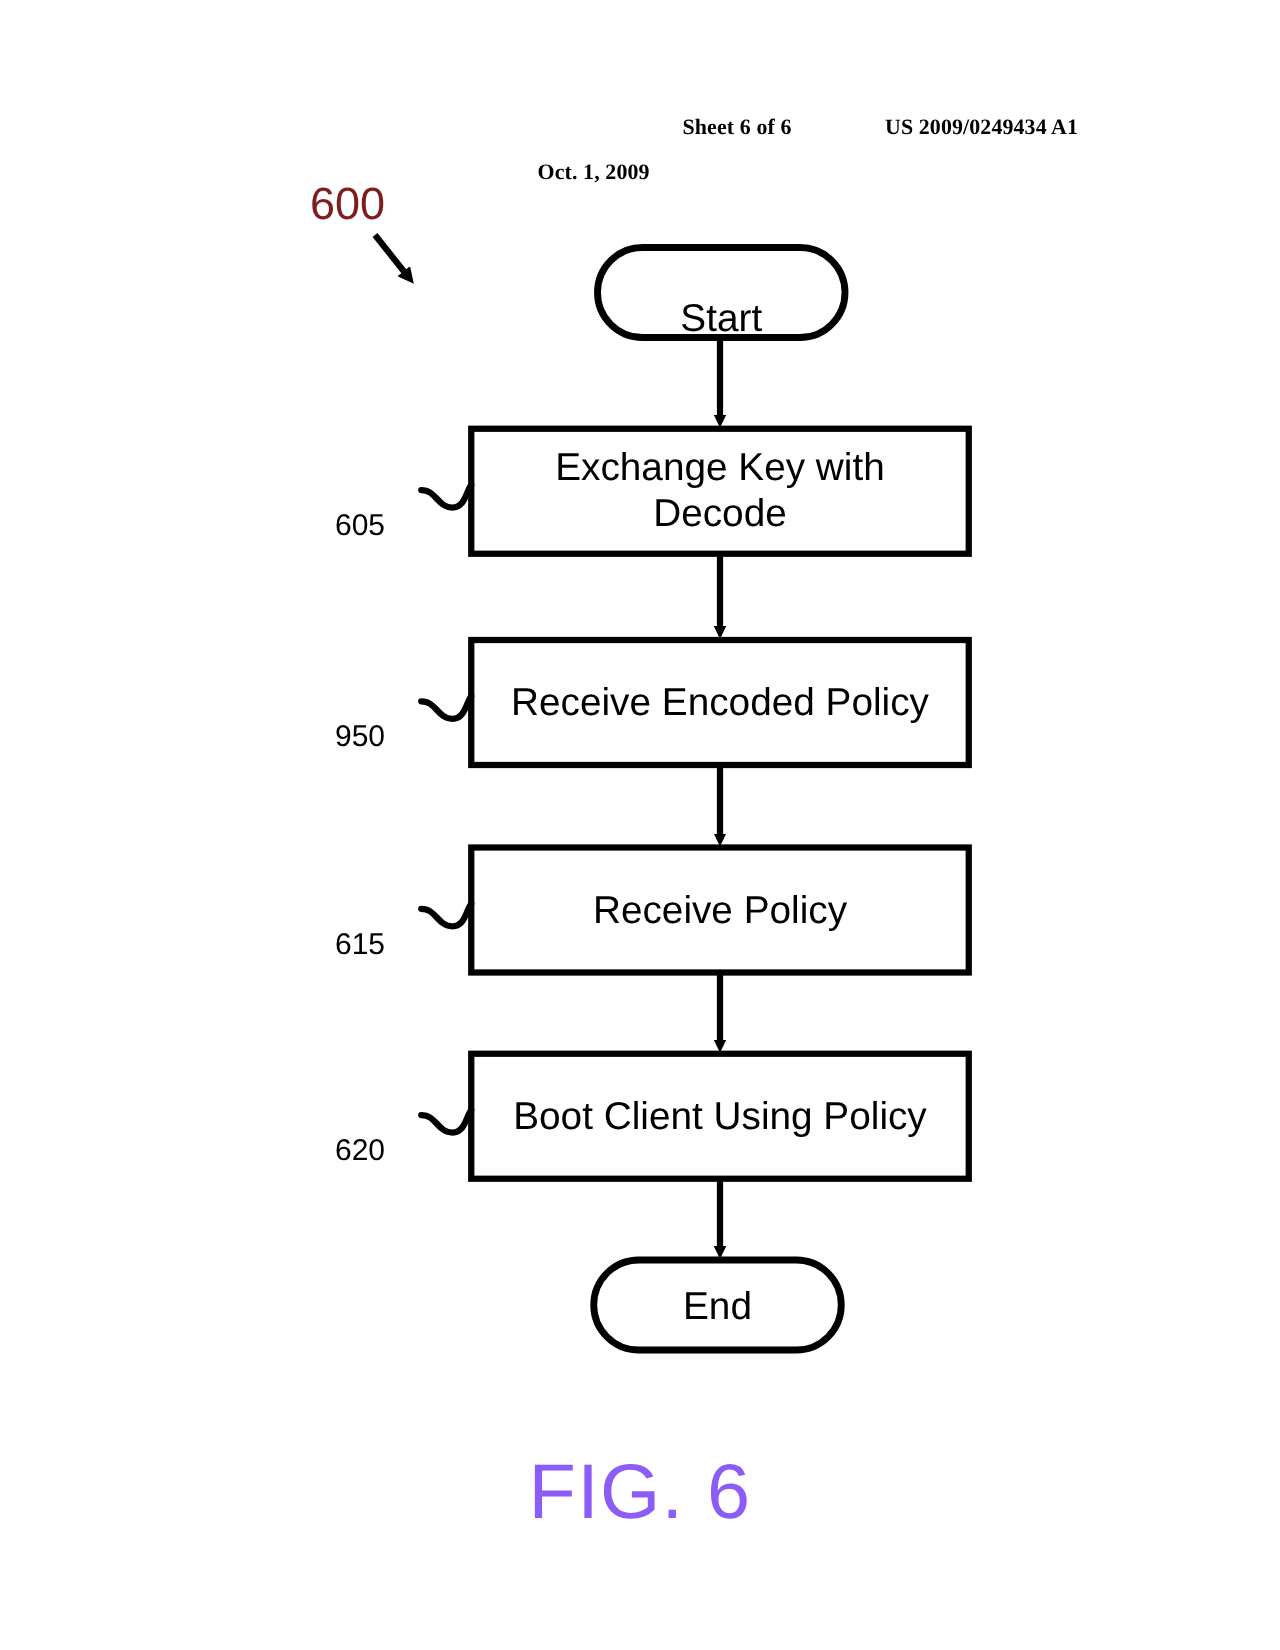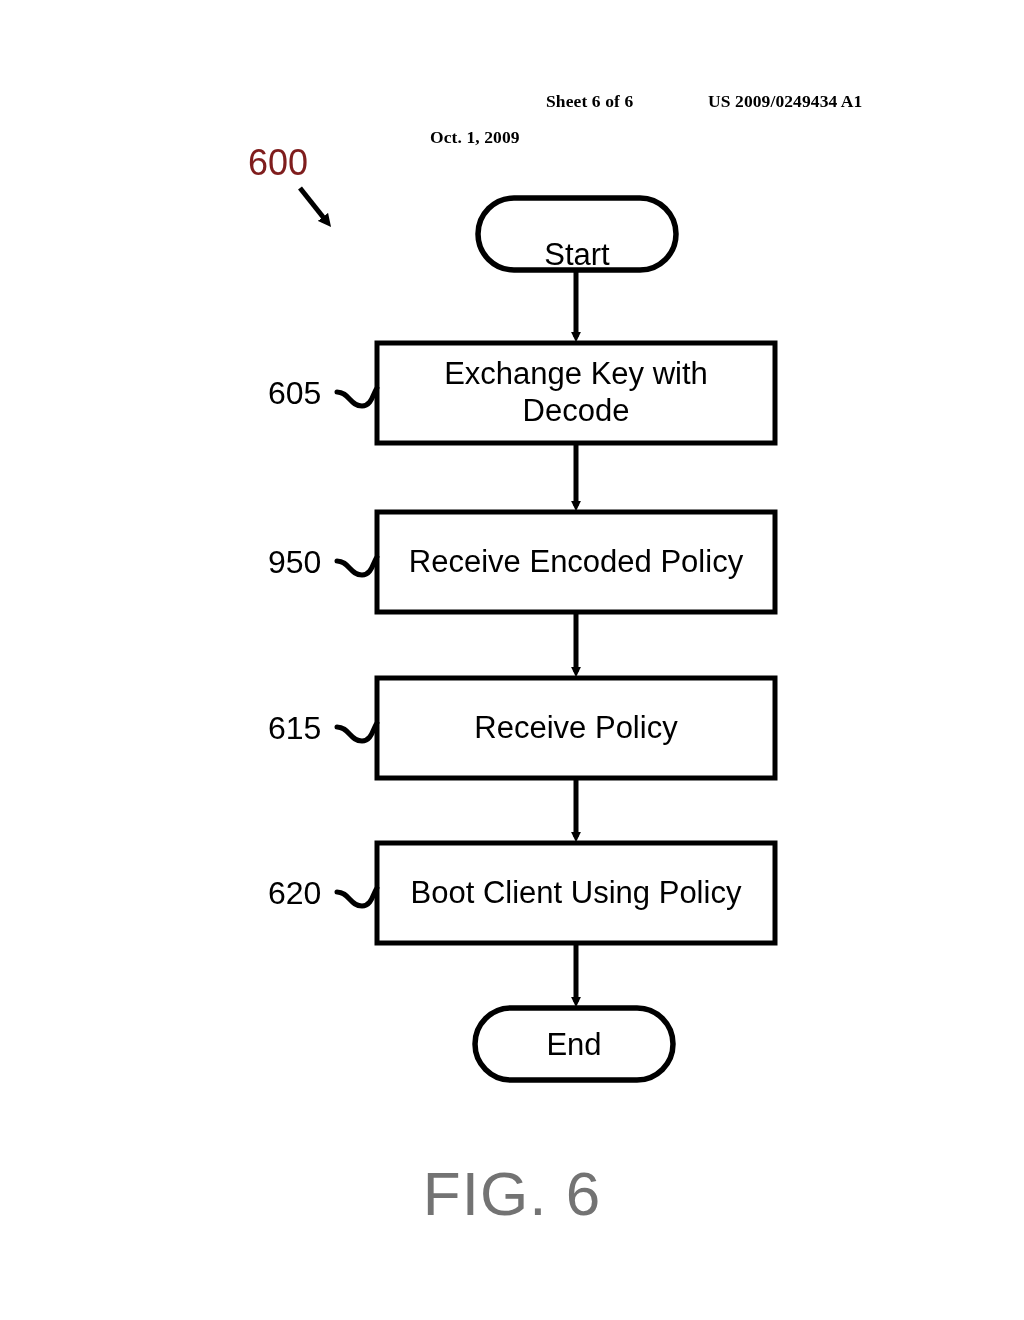--- a/index.html
+++ b/index.html
@@ -60,35 +60,36 @@
     font-family: "Liberation Sans", sans-serif;
     font-size: 31px;
     line-height: 37px;
     color: #000000;
     pointer-events: none;
   }
 
   .ref-label {
     position: absolute;
     font-family: "Liberation Sans", sans-serif;
-    font-size: 32px;
+    font-size: 24px;
     line-height: 34px;
     color: #000000;
+    margin-top: 28px;
   }
 
   .fig-caption {
     position: absolute;
     left: 0;
     top: 1158px;
     width: 1024px;
     text-align: center;
     font-family: "Liberation Sans", sans-serif;
     font-size: 62px;
     letter-spacing: 1px;
-    color: #737373;
+    color: #8b5cf6;
   }
 
   .flow-ref {
     position: absolute;
     left: 248px;
     top: 143px;
     font-family: "Liberation Sans", sans-serif;
     font-size: 36px;
     line-height: 40px;
     color: #7f1d1d;

